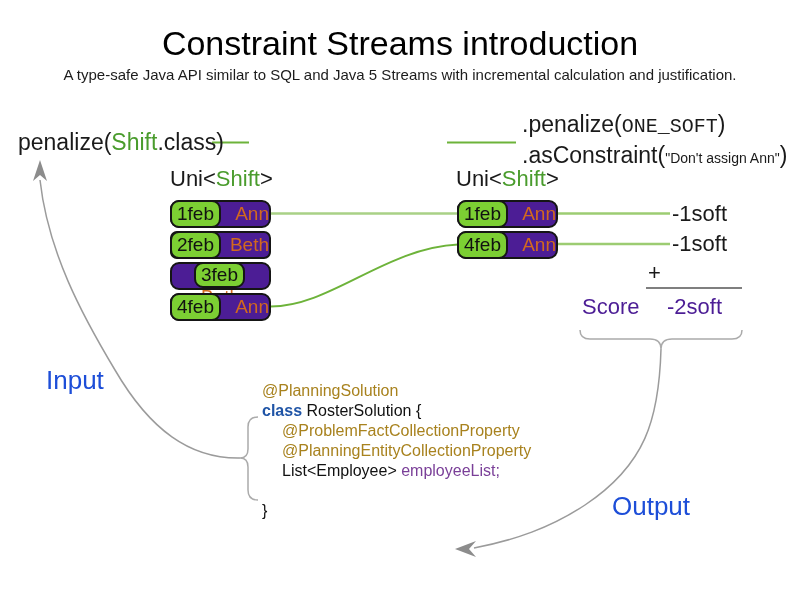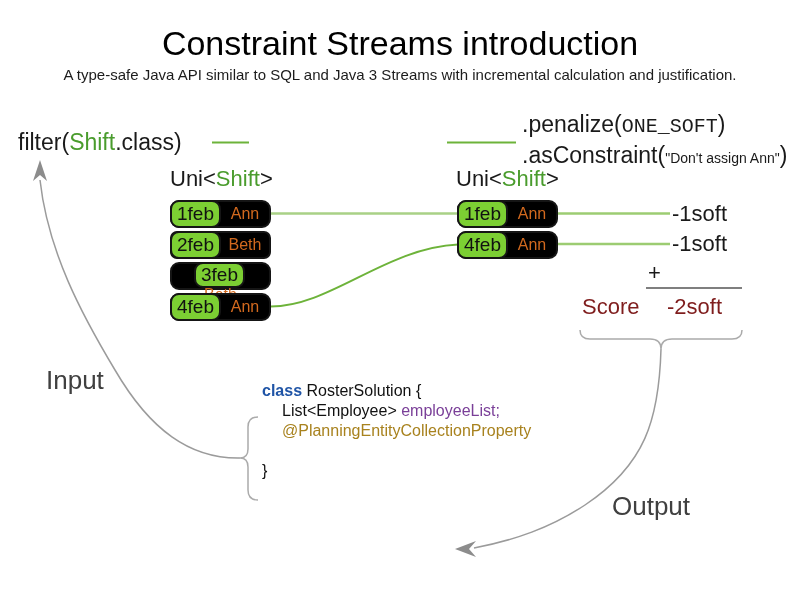--- a/index.html
+++ b/index.html
@@ -11,32 +11,32 @@
 
   .title{width:800px;text-align:center;font-size:34px;color:#000;}
   .subtitle{width:800px;text-align:center;font-size:15px;color:#1c1c1c;}
 
   .big{font-size:23px;color:#1a1a1a;}
   .small-arg{font-size:20px;color:#1a1a1a;font-family:Liberation Mono, monospace;}
   .tiny-arg{font-size:14px;color:#1a1a1a;}
   .green-t{color:#4a9c2d;}
   .uni{font-size:22px;color:#1a1a1a;}
 
-  .shift-row{position:absolute;width:101px;height:28px;background:#000000;
+  .shift-row{position:absolute;width:101px;height:28px;background:#4c1d95;
              border:2px solid #151515;border-radius:9px;box-sizing:border-box;
              display:flex;align-items:center;z-index:1;}
   .date-chip{height:28px;margin:-2px 0 -2px -2px;background:#7ccf33;
              border:2px solid #151515;border-radius:9px;box-sizing:border-box;
              display:flex;align-items:center;padding:0 5px;font-size:19px;color:#111;}
-  .name{flex:1;text-align:center;color:#d2691e;font-size:16px;}
+  .name{flex:1;text-align:right;color:#d2691e;font-size:19px;}
 
   .soft{font-size:22px;color:#1a1a1a;}
   .plus{font-size:22px;color:#1a1a1a;}
-  .score-word{font-size:22px;color:#7f1d1d;}
-  .io-label{font-size:26px;color:#404040;}
+  .score-word{font-size:22px;color:#4c1d95;}
+  .io-label{font-size:26px;color:#1d4ed8;}
 
   .code{font-size:16px;line-height:20px;color:#111;}
   .code .ind{padding-left:20px;}
   .c-gold{color:#a8821e;}
   .c-blue{color:#1f54a6;font-weight:bold;}
   .c-purple{color:#7a3f98;}
   .c-green{color:#4a9c2d;}
   .blank{height:20px;}
 </style>
 </head>
@@ -61,23 +61,23 @@
     <path d="M661,349 C659,420 645,465 585,505 C550,528 515,540 474,548" stroke="#9b9b9b" stroke-width="1.5" fill="none"></path>
     <path d="M455,549 L476,541 L469,549 L476,557 Z" fill="#8c8c8c"></path>
 
     <path d="M258,417 Q248,417 248,427 L248,449 Q248,458 240,458 Q248,458 248,467 L248,490 Q248,500 258,500" stroke="#ababab" stroke-width="1.5" fill="none"></path>
 
     <path d="M240,458 C190,459 150,430 115,370 C82,315 48,252 40,180" stroke="#9b9b9b" stroke-width="1.5" fill="none"></path>
     <path d="M40,160 L33,181 L40,175 L47,181 Z" fill="#8c8c8c"></path>
   </svg>
 
   <div class="abs title layer" style="top:24px;">Constraint Streams introduction</div>
-  <div class="abs subtitle layer" style="top:66px;">A type-safe Java API similar to SQL and Java 3 Streams with incremental calculation and justification.</div>
+  <div class="abs subtitle layer" style="top:66px;">A type-safe Java API similar to SQL and Java 5 Streams with incremental calculation and justification.</div>
 
-  <div class="abs big layer" style="left:18px;top:129px;"><span>filter(</span><span class="green-t">Shift</span><span>.class)</span></div>
+  <div class="abs big layer" style="left:18px;top:129px;"><span>penalize(</span><span class="green-t">Shift</span><span>.class)</span></div>
 
 
   <div class="abs big layer" style="left:522px;top:110px;line-height:28px;">
     <div><span>.penalize(</span><span class="small-arg">ONE_SOFT</span><span>)</span></div>
     <div><span>.asConstraint(</span><span class="tiny-arg">"Don't assign Ann"</span><span>)</span></div>
   </div>
 
   <div class="abs uni layer" style="left:170px;top:166px;"><span>Uni&lt;</span><span class="green-t">Shift</span><span>&gt;</span></div>
   <div class="abs uni layer" style="left:456px;top:166px;"><span>Uni&lt;</span><span class="green-t">Shift</span><span>&gt;</span></div>
 
@@ -111,20 +111,22 @@
   <div class="abs soft layer" style="left:672px;top:231px;">-1soft</div>
 
   <div class="abs plus layer" style="left:648px;top:260px;">+</div>
   <div class="abs score-word layer" style="left:582px;top:294px;">Score</div>
   <div class="abs score-word layer" style="left:667px;top:294px;">-2soft</div>
 
   <div class="abs io-label layer" style="left:46px;top:365px;">Input</div>
   <div class="abs io-label layer" style="left:612px;top:491px;text-align:right;">Output</div>
 
   <div class="abs code layer" style="left:262px;top:381px;">
+    <div><span class="c-gold">@PlanningSolution</span></div>
     <div><span class="c-blue">class</span><span> RosterSolution {</span></div>
+    <div class="ind"><span class="c-gold">@ProblemFactCollectionProperty</span></div>
+    <div class="ind"><span class="c-gold">@PlanningEntityCollectionProperty</span></div>
     <div class="ind"><span>List&lt;Employee&gt; </span><span class="c-purple">employeeList;</span></div>
-    <div class="ind"><span class="c-gold">@PlanningEntityCollectionProperty</span></div>
     <div class="blank"></div>
     <div><span>}</span></div>
   </div>
 
 </div>
 
 </body></html>

